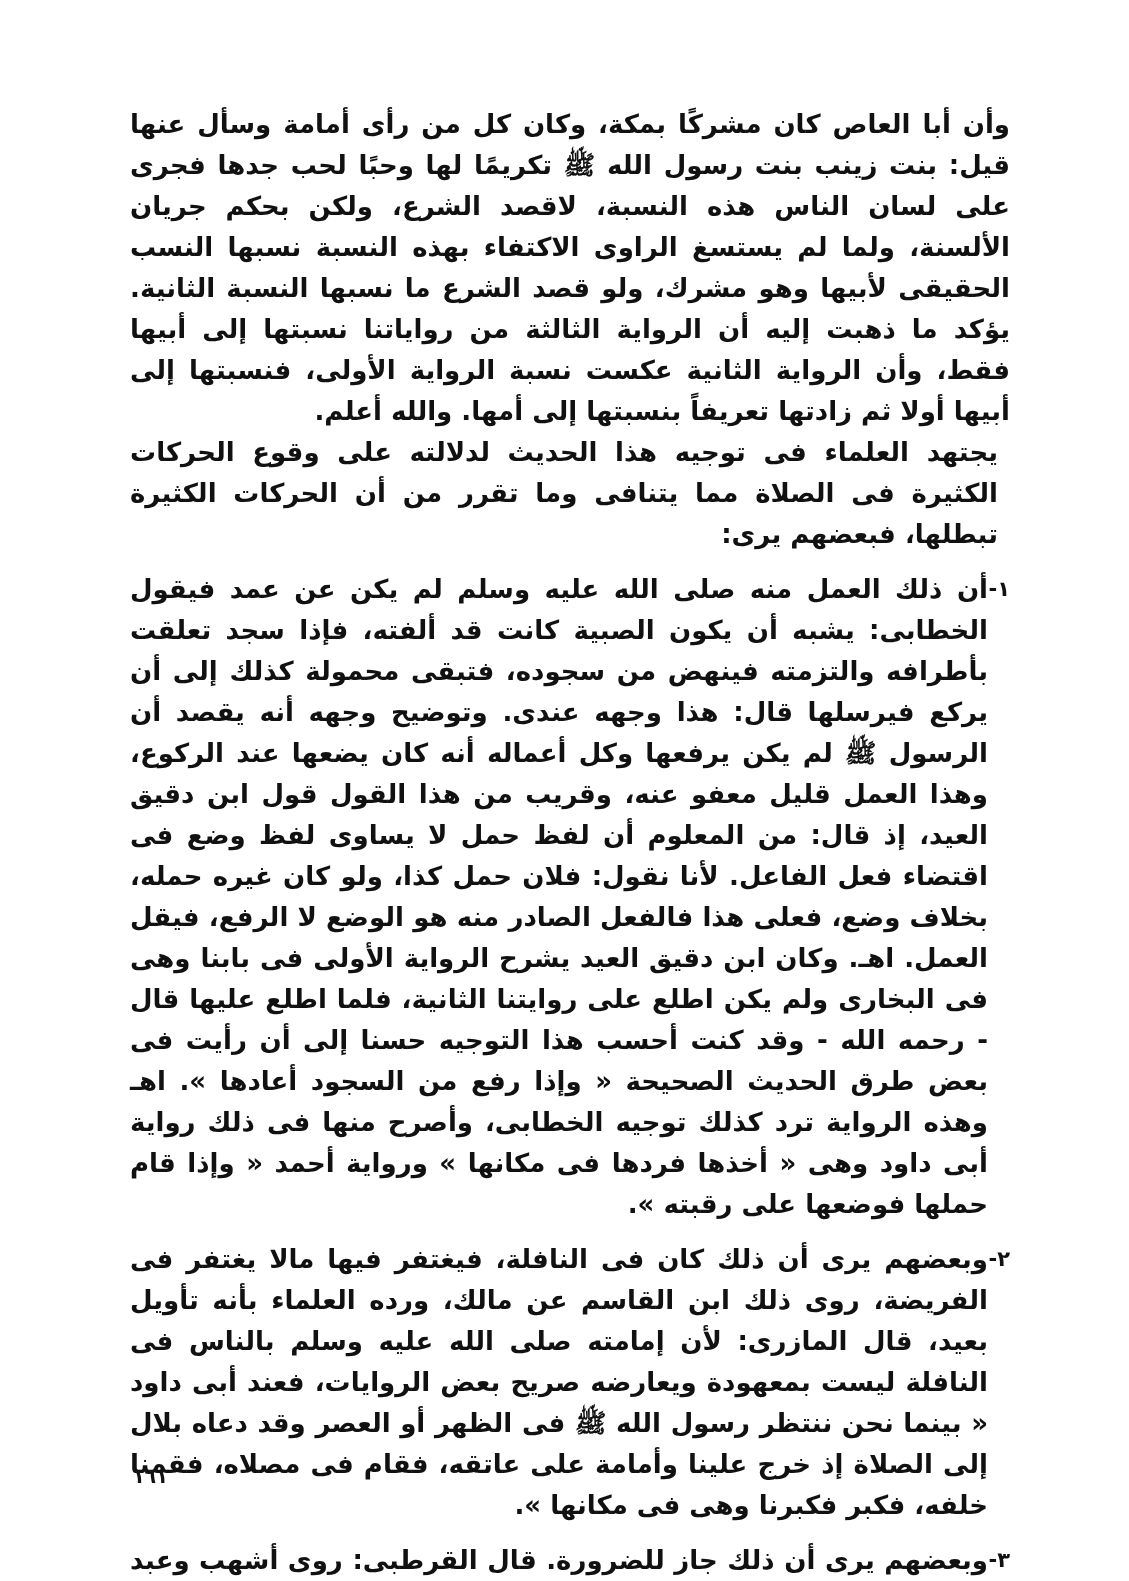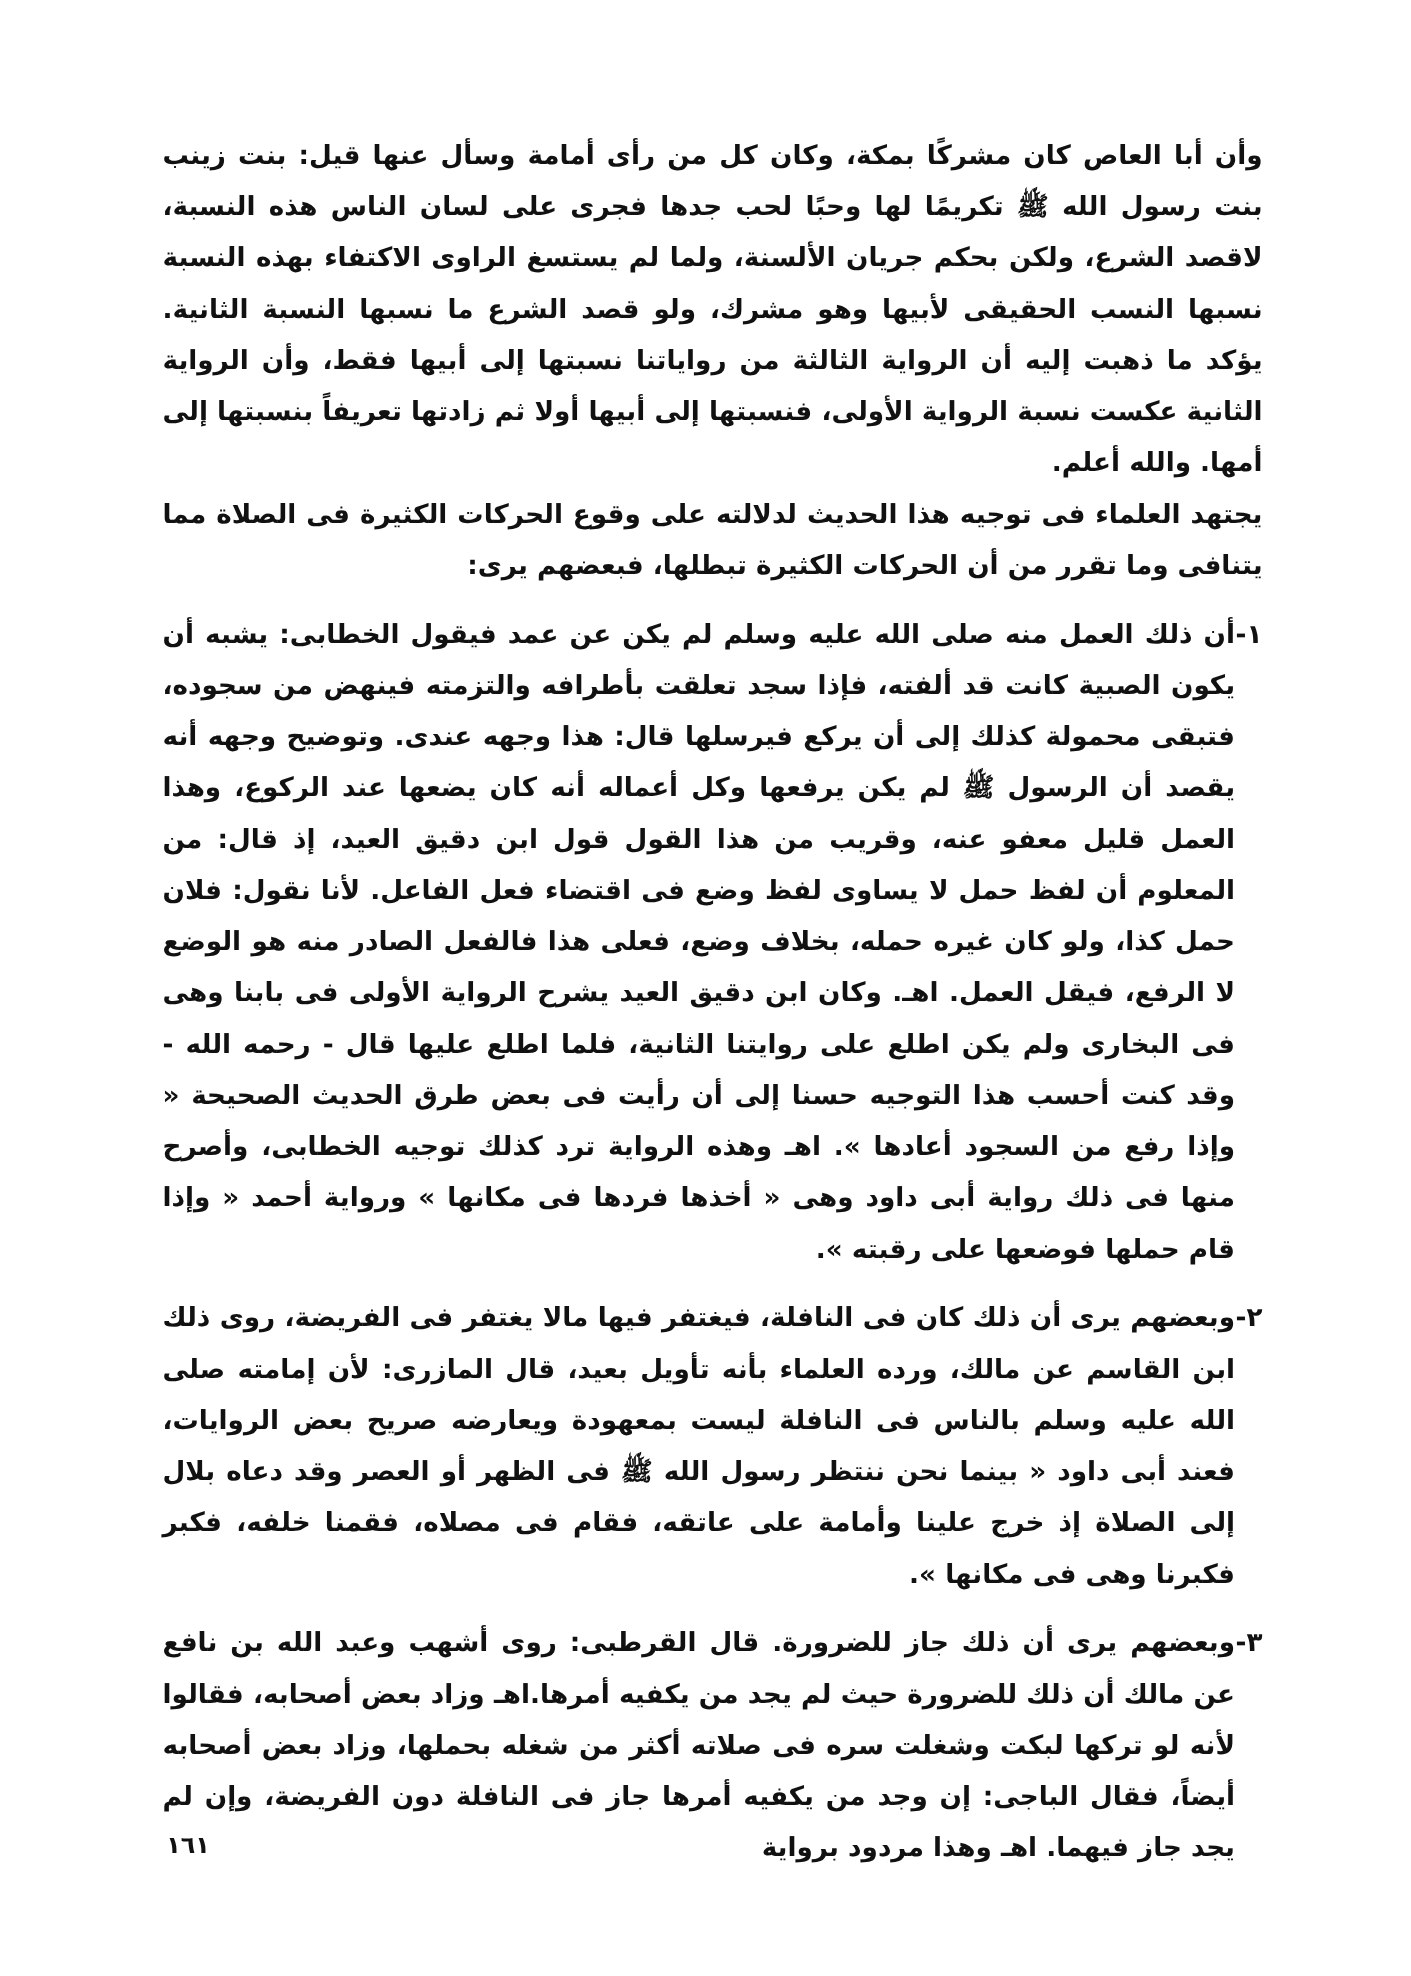--- a/index.html
+++ b/index.html
@@ -2,29 +2,29 @@
 <html><head>
 <meta charset="utf-8">
 <style>
   html, body { margin: 0; padding: 0; background: #ffffff; }
   body {
     width: 1129px; height: 1581px; position: relative; overflow: hidden;
     font-family: "DejaVu Sans", sans-serif; color: #111;
   }
   .page { position: absolute; left: 130px; top: 104px; width: 880px; direction: rtl; }
   .para {
-    font-size: 21px; line-height: 41px; text-align: justify;
+    font-size: 26px; line-height: 41px; text-align: justify;
     text-align-last: right; margin: 0; font-weight: bold;
   }
   .intro { margin-top: 0; }
   .heading {
     text-align: center; font-size: 33px; font-weight: bold;
     margin: 44px 0 50px 0; line-height: 50px;
   }
-  .lead { text-indent: 0; margin-right: 0; }
+  .lead { text-indent: 0; margin-right: 12px; }
   .item { display: flex; flex-direction: row; margin-top: 14px; }
   .item-num { width: 22px; flex: none; font-size: 21px; line-height: 41px; font-weight: bold; }
   .item-body { flex: 1; }
   .page-number {
     position: absolute; left: 133px; top: 1465px;
     font-size: 19px; font-weight: bold; font-family: "DejaVu Sans", sans-serif;
   }
 </style>
 </head>
 <body>

